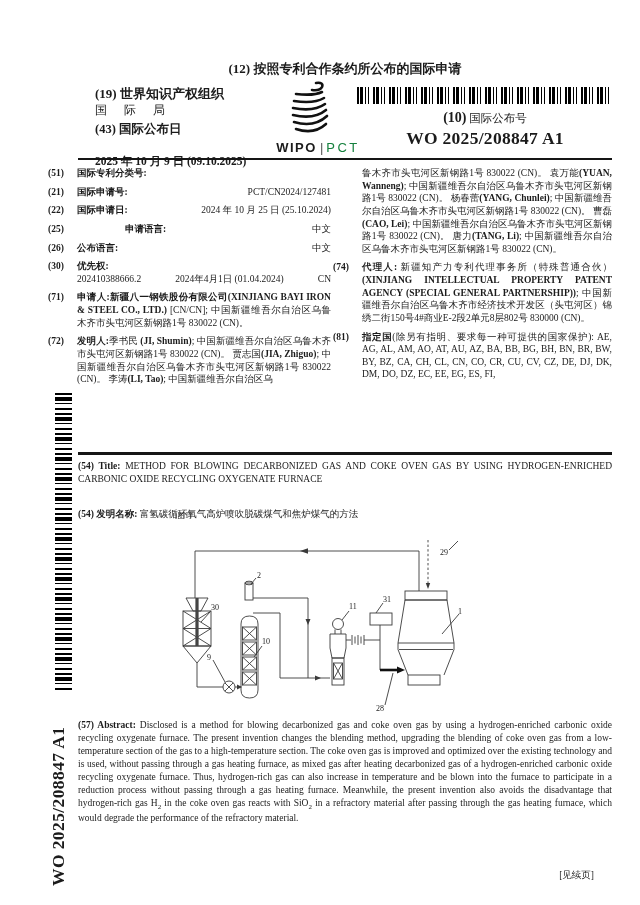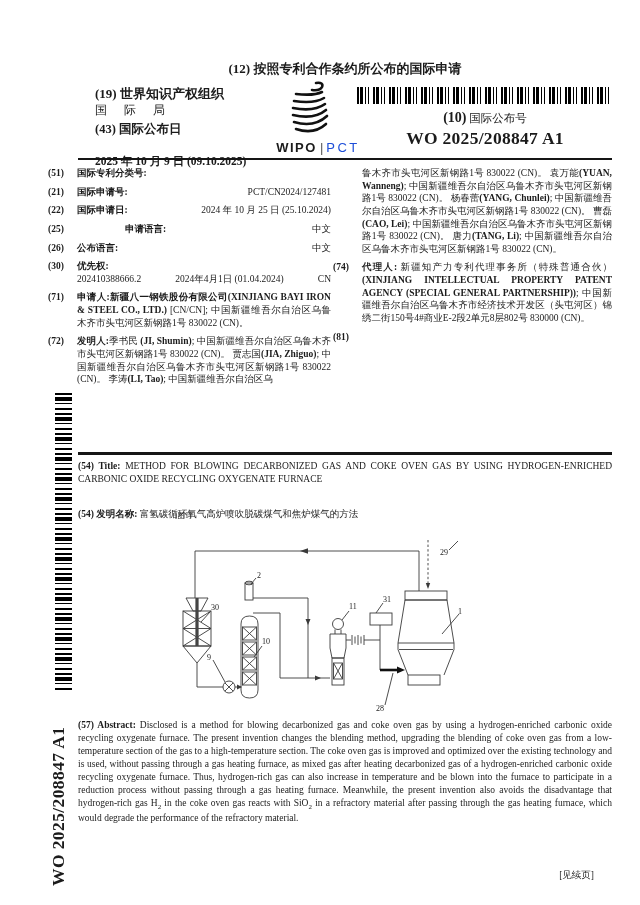--- a/index.html
+++ b/index.html
@@ -10,21 +10,21 @@
   .line12{left:78px;top:60px;width:534px;text-align:center;font-size:13px;font-weight:bold;}
   .hdr-left{left:95px;top:86px;width:222px;line-height:1.25;}
   .hdr-left .l1{font-size:13px;font-weight:bold;}
   .hdr-left .l2{font-size:12px;letter-spacing:7px;margin-top:1px;}
   .hdr-left .l3{font-size:12.5px;font-weight:bold;margin-top:4px;}
   .hdr-left .l4{font-size:11.5px;font-weight:bold;margin-top:16px;}
   .wipo-logo{left:286px;top:80px;}
   .wipo-word{left:266px;top:140px;width:104px;text-align:center;font-family:"Liberation Sans",sans-serif;font-size:13px;white-space:nowrap;}
   .wipo-word .w{font-weight:bold;letter-spacing:1.5px;}
   .wipo-word .sep{font-weight:200;color:#555;padding:0 3px;}
-  .wipo-word .p{letter-spacing:2.5px;color:#1d4ed8;}
+  .wipo-word .p{letter-spacing:2.5px;color:#15803d;}
   .hdr-right{left:357px;top:87px;width:256px;text-align:center;}
   .barcode-top{width:256px;height:17px;margin:0 auto;
       background:repeating-linear-gradient(to right,#000 0 2px,#fff 2px 3px,#000 3px 6px,#fff 6px 8px,#000 8px 9px,#fff 9px 11px,#000 11px 12px,#fff 12px 16px);}
   .pub-label{font-size:11.5px;margin-top:6px;}
   .pub-label b{font-size:14px;}
   .pub-number{font-size:17.5px;font-weight:bold;margin-top:2px;letter-spacing:0.3px;}
   .rule{background:#151515;}
   
   .bcol{top:167px;font-size:9.5px;line-height:1.33;}
   .bcol-left{left:48px;width:283px;}
@@ -147,20 +147,21 @@
   <div class="abs bcol bcol-right">
     <div class="bitem">
       <div><span>鲁木齐市头屯河区新钢路1号 830022 (CN)。 袁万能</span><span style="font-weight: bold;">(YUAN, Wanneng)</span><span>; 中国新疆维吾尔自治区乌鲁木齐市头屯河区新钢路1号 830022 (CN)。 杨春蕾</span><span style="font-weight: bold;">(YANG, Chunlei)</span><span>; 中国新疆维吾尔自治区乌鲁木齐市头屯河区新钢路1号 830022 (CN)。 曹磊</span><span style="font-weight: bold;">(CAO, Lei)</span><span>; 中国新疆维吾尔自治区乌鲁木齐市头屯河区新钢路1号 830022 (CN)。 唐力</span><span style="font-weight: bold;">(TANG, Li)</span><span>; 中国新疆维吾尔自治区乌鲁木齐市头屯河区新钢路1号 830022 (CN)。</span></div>
     </div>
     <div class="bitem">
       <span class="num">(74)</span>
       <div><span style="font-weight: bold;">代理人:</span><span> 新疆知产力专利代理事务所（特殊普通合伙）</span><span style="font-weight: bold;">(XINJIANG INTELLECTUAL PROPERTY PATENT AGENCY (SPECIAL GENERAL PARTNERSHIP))</span><span>; 中国新疆维吾尔自治区乌鲁木齐市经济技术开发区（头屯河区）锦绣二街150号4#商业E-2段2单元8层802号 830000 (CN)。</span></div>
     </div>
     <div class="bitem">
       <span class="num">(81)</span>
+      <div><span style="font-weight: bold;">指定国</span><span>(除另有指明、要求每一种可提供的国家保护): AE, AG, AL, AM, AO, AT, AU, AZ, BA, BB, BG, BH, BN, BR, BW, BY, BZ, CA, CH, CL, CN, CO, CR, CU, CV, CZ, DE, DJ, DK, DM, DO, DZ, EC, EE, EG, ES, FI,</span></div>
     </div>
   </div>
 
   <div class="abs rule" style="left:78px;top:452px;width:534px;height:2.5px;"></div>
 
   <div class="abs t54">
     <div class="en">
       <b><span>(54)</span> <span>Title:</span></b><span> METHOD FOR BLOWING DECARBONIZED GAS AND COKE OVEN GAS BY USING HYDROGEN-ENRICHED CARBONIC OXIDE RECYCLING OXYGENATE FURNACE</span>
     </div>
     <div class="zh">

